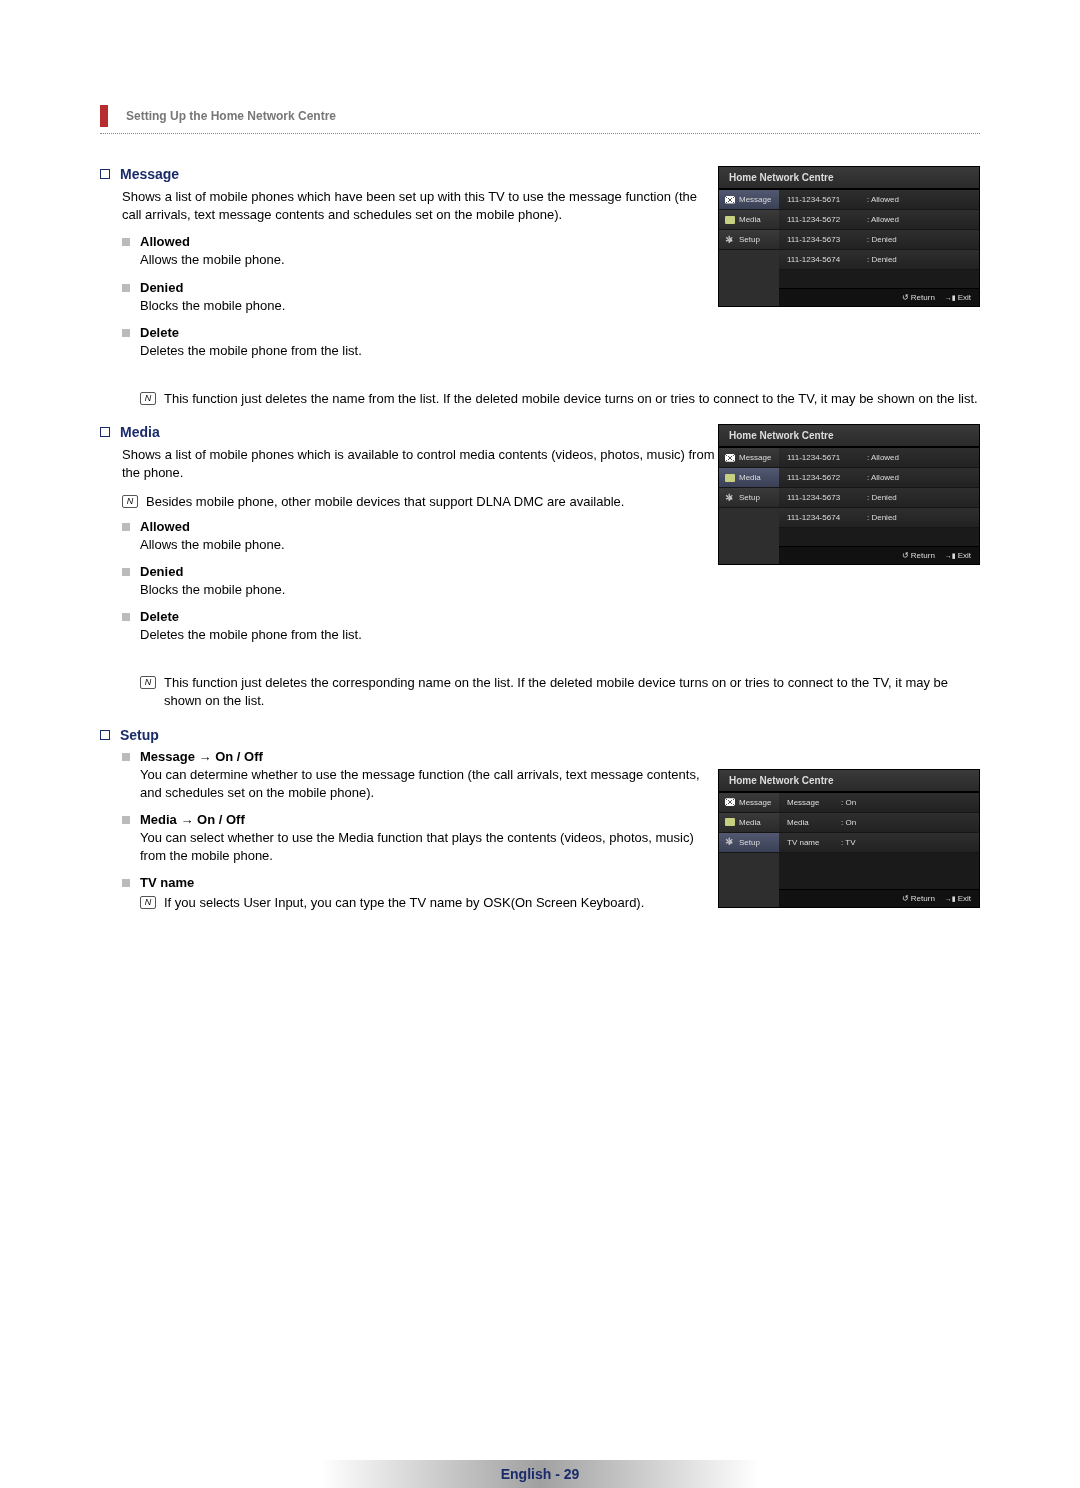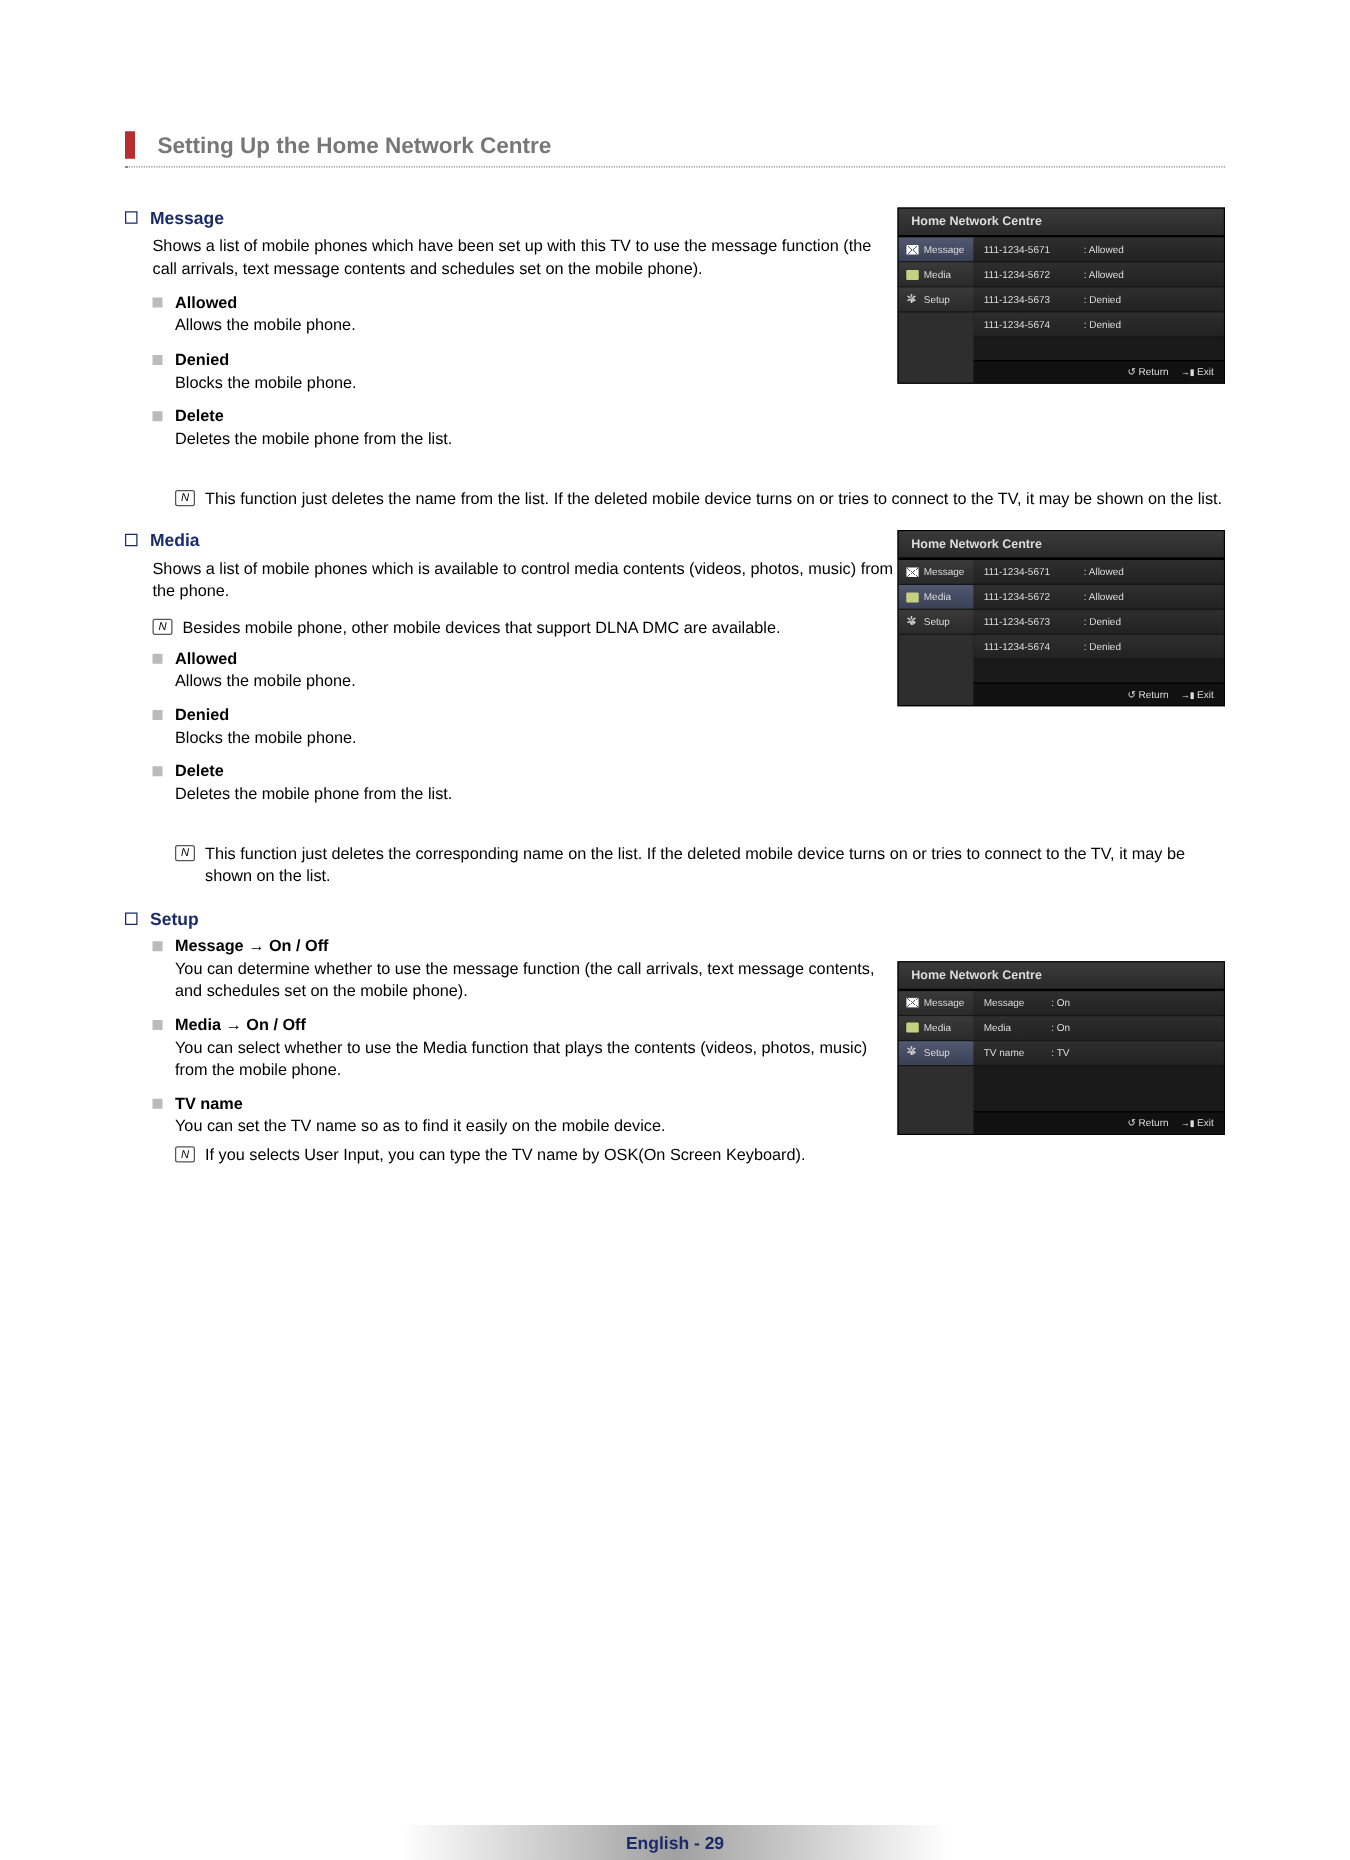--- a/index.html
+++ b/index.html
@@ -1,20 +1,20 @@
 <!DOCTYPE html>
 <html><head>
 <meta charset="utf-8">
 <style>
   * { margin: 0; padding: 0; box-sizing: border-box; }
   body { background: #fff; font-family: Arial, Helvetica, sans-serif; color: #000; font-size: 13px; width: 1080px; height: 1488px; position: relative; }
   .page { padding: 105px 100px 0 100px; }
   .section-title-bar { display: flex; align-items: center; border-bottom: 1px dotted #888; padding-bottom: 6px; margin-bottom: 32px; }
   .section-title-bar .accent { width: 8px; height: 22px; background: #b62e2f; margin-right: 18px; }
-  .section-title-bar .title { color: #777; font-size: 18px; font-weight: bold; }
+  .section-title-bar .title { color: #777; font-size: 12px; font-weight: bold; }
   .qhead { display: flex; align-items: baseline; margin-bottom: 6px; }
   .qhead .box { display: inline-block; width: 10px; height: 10px; border: 1.5px solid #1a2b6b; margin-right: 10px; }
   .qhead .qtitle { color: #1a2b6b; font-weight: bold; font-size: 14px; }
   .desc { margin-left: 22px; margin-bottom: 10px; line-height: 1.4; }
   .item { margin-left: 22px; margin-bottom: 10px; }
   .item-head { display: flex; align-items: baseline; }
   .item-head .sq { display: inline-block; width: 8px; height: 8px; background: #bbb; margin-right: 10px; margin-top: 4px; }
   .item-head .ititle { font-weight: bold; }
   .idesc { margin-left: 18px; line-height: 1.4; padding-top: 2px; }
   .note { display: flex; margin-left: 18px; margin-top: 4px; line-height: 1.4; }
@@ -241,21 +241,20 @@
             <span class="sq"></span>
             <span class="ititle">Media → On / Off</span>
           </div>
         <div class="idesc">You can select whether to use the Media function that plays the contents (videos, photos, music) from the mobile phone.</div>
       </div>
       <div class="item">
         <div class="item-head">
             <span class="sq"></span>
             <span class="ititle">TV name</span>
           </div>
-        <div class="idesc">You can set the TV name so as to find it easily on the mobile device.</div>
         <div class="note">
           <span class="nicon">N</span>
           <span class="ntext"><span>If you selects </span><span class="bold">User Input</span><span>, you can type the TV name by </span><span class="bold">OSK(On Screen Keyboard)</span><span>.</span></span>
         </div>
       </div>
     </div>
     <div class="col-right" style="padding-top:42px;">
       <div class="tvui">
         <div class="tv-title">Home Network Centre</div>
         <div class="tv-body">

